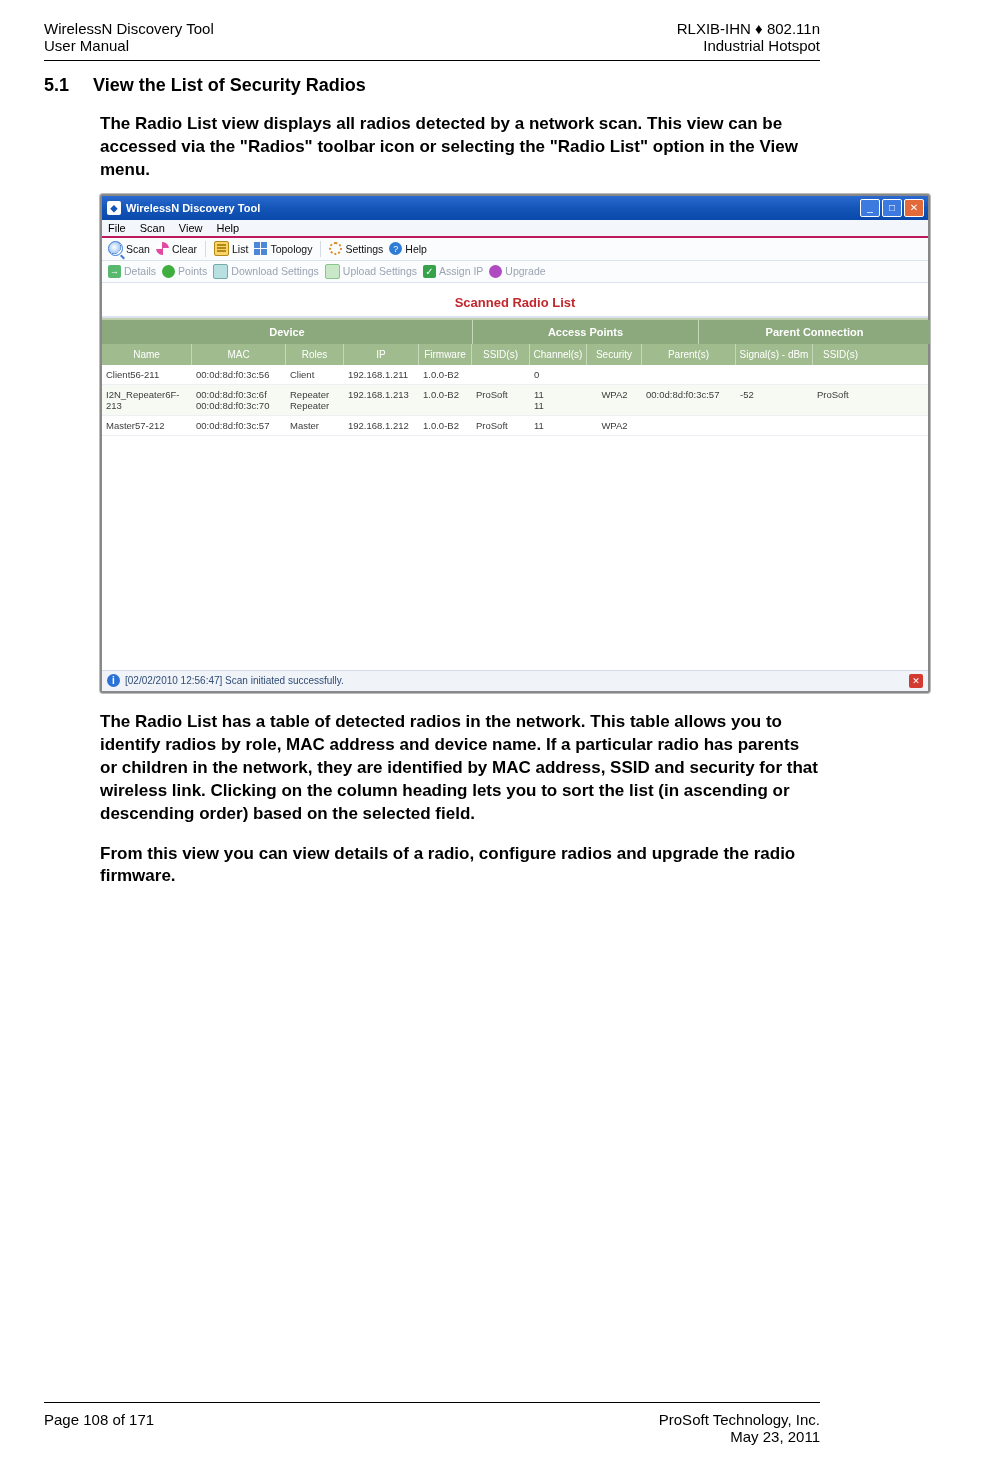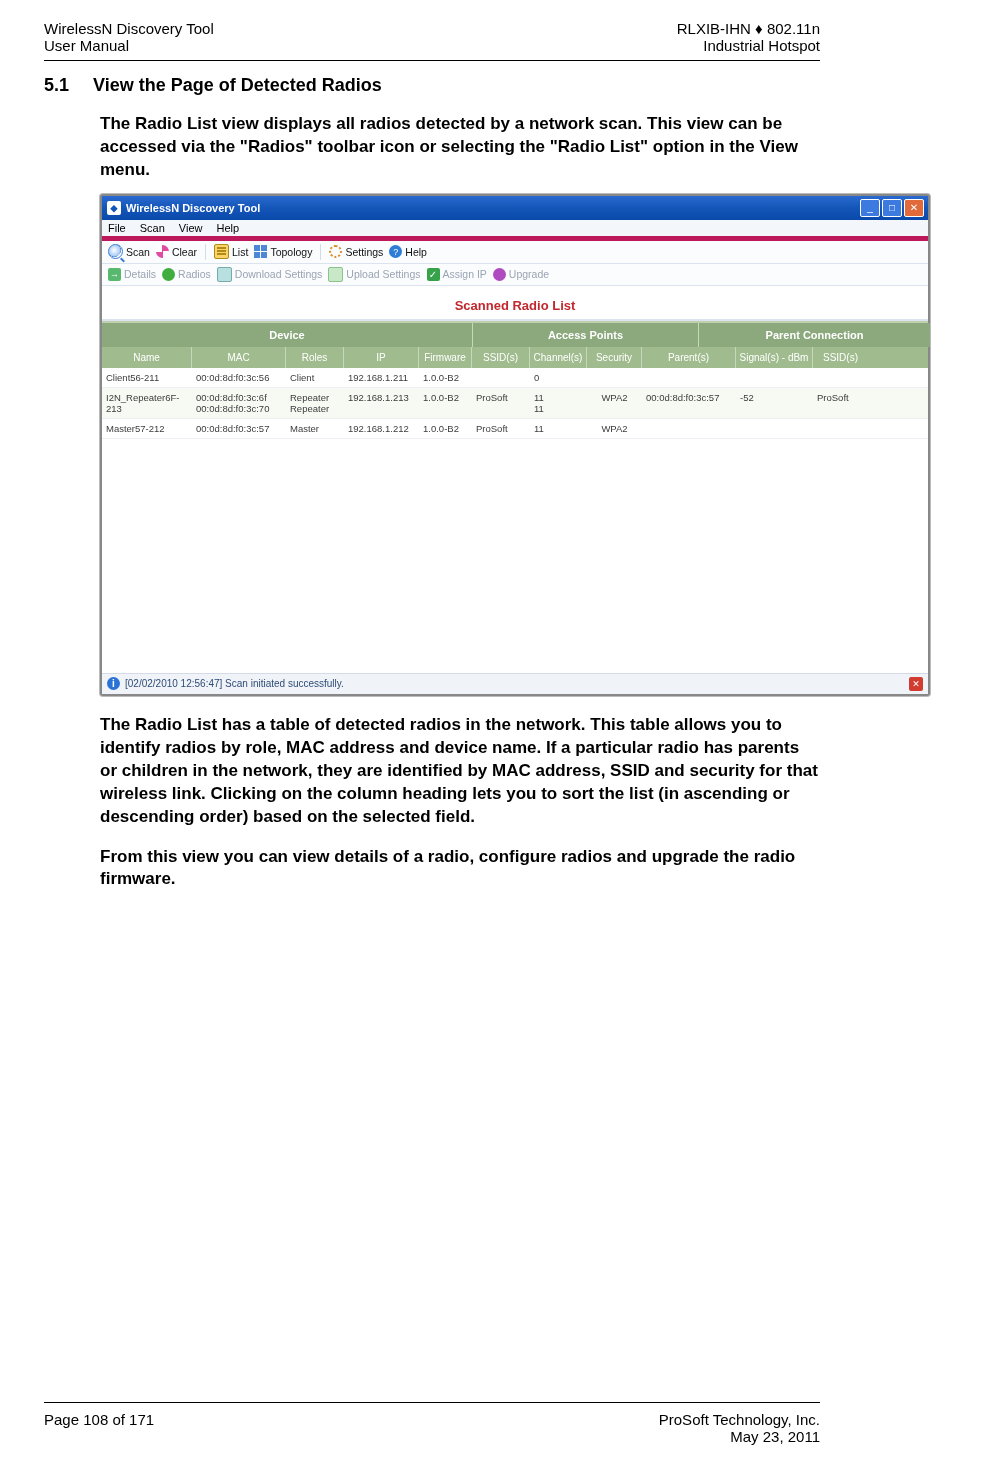--- a/index.html
+++ b/index.html
@@ -103,21 +103,21 @@
     align-items: center;
     justify-content: center;
     font-size: 10px;
     background: #3d7ae0;
     color:#fff;
   }
   .win-btn.close { background: #e26a3a; }
 
   .menubar {
     background: #f3f6fb;
-    border-bottom: 5px solid #be185d;
+    border-bottom: 2px solid #be185d;
     padding: 2px 6px;
     display: flex;
     gap: 14px;
     font-size: 11px;
   }
   .menubar span { text-decoration: underline; text-decoration-color: transparent; }
 
   .toolbar {
     background: #fbfcfe;
     border-bottom: 1px solid #dbe3ef;
@@ -260,21 +260,21 @@
     <span>RLXIB-IHN ♦ 802.11n</span>
     <span>Industrial Hotspot</span>
   </div>
 </div>
 <hr class="sep">
 
 <div class="content-wrap">
 
   <div class="section-heading">
     <span>5.1</span>
-    <span>View the Page of Detected Radios</span>
+    <span>View the List of Security Radios</span>
   </div>
 
   <p class="body-text">The Radio List view displays all radios detected by a network scan. This view can be accessed via the "Radios" toolbar icon or selecting the "Radio List" option in the View menu.</p>
 
   <div class="screenshot">
 
     <div class="titlebar">
       <div class="title-text">
         <span class="title-icon">◆</span>
         <span>WirelessN Discovery Tool</span>
@@ -327,21 +327,21 @@
           </span>
     </div>
 
     <div class="toolbar disabled">
       <span class="tbitem">
             <span class="tbicon details"></span>
             <span>Details</span>
           </span>
       <span class="tbitem">
             <span class="tbicon manage"></span>
-            <span>Radios</span>
+            <span>Points</span>
           </span>
       <span class="tbitem">
             <span class="tbicon down"></span>
             <span>Download Settings</span>
           </span>
       <span class="tbitem">
             <span class="tbicon up"></span>
             <span>Upload Settings</span>
           </span>
       <span class="tbitem">

